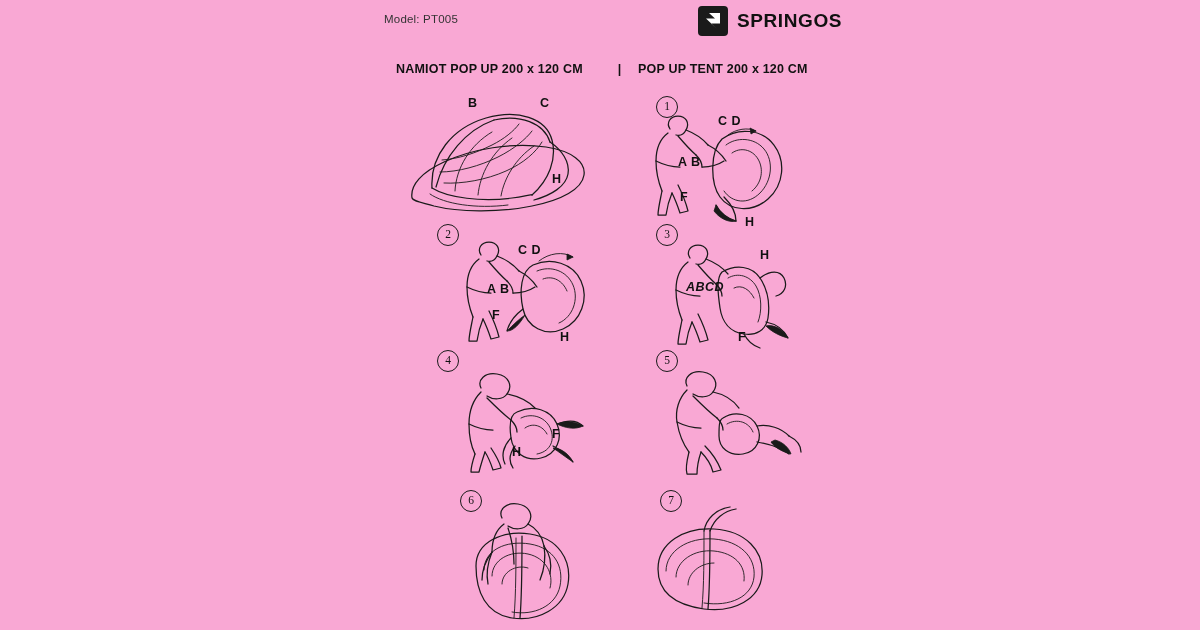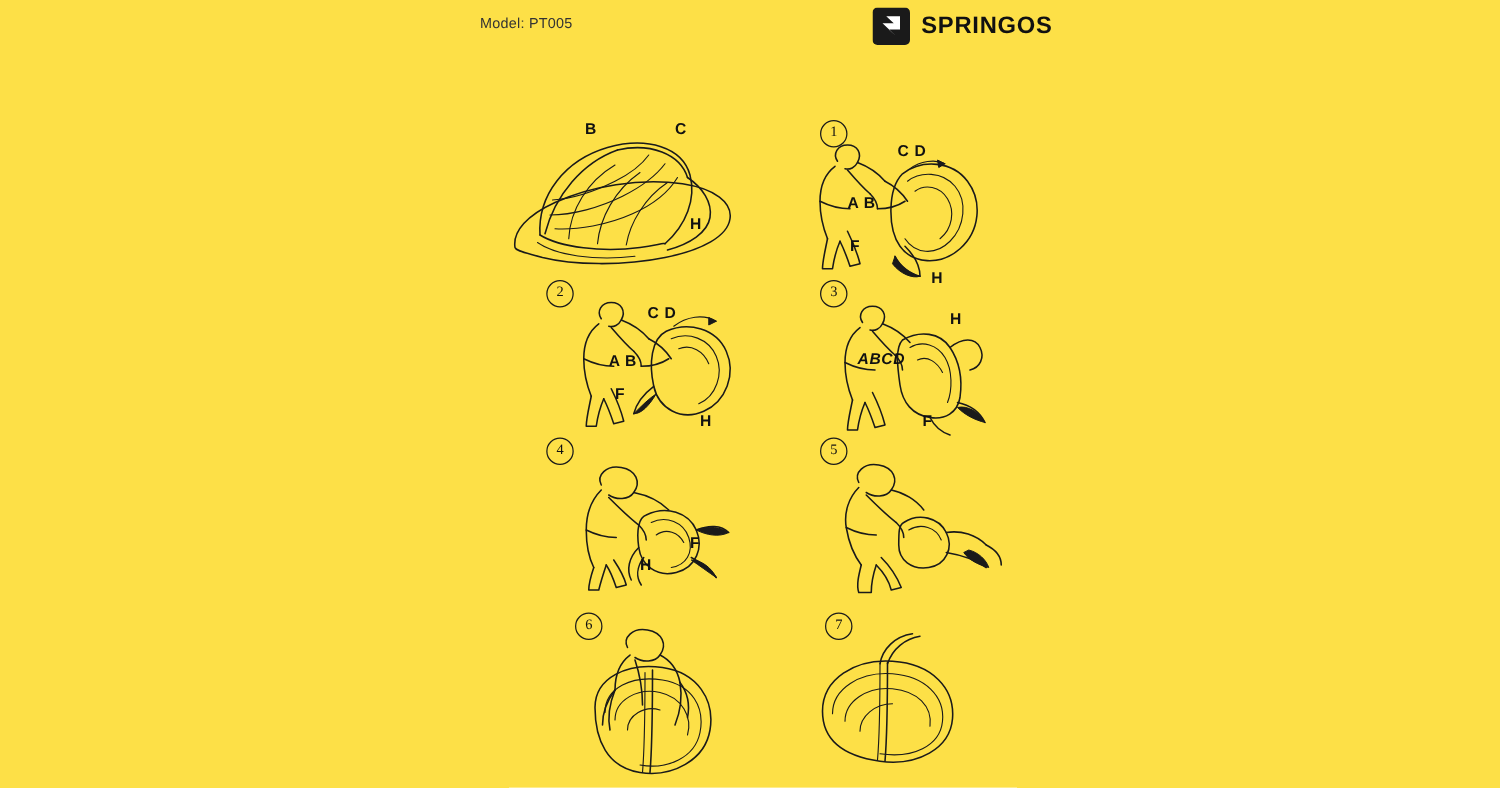--- a/index.html
+++ b/index.html
@@ -12,21 +12,21 @@
     height: 630px;
     font-family: "Liberation Sans", sans-serif;
     color: #1a1a1a;
     position: relative;
     overflow: hidden;
   }
   .page {
     position: relative;
     width: 1200px;
     height: 630px;
-    background: #fde047;
+    background: #f9a8d4;
   }
 
   
   .model-label {
     position: absolute;
     left: 384px;
     top: 13px;
     font-size: 11.5px;
     color: #333;
     letter-spacing: 0.2px;
@@ -128,20 +128,25 @@
   <div class="model-label">Model: PT005</div>
 
   <div class="brand">
     <svg class="brand-mark" viewBox="0 0 30 30">
       <rect x="0" y="0" width="30" height="30" rx="4" fill="#1a1a1a"></rect>
       <path d="M22 7 L11 7 L17 12.5 L8 12.5 L19 23 L13 17.5 L22 17.5 Z" fill="#ffffff"></path>
     </svg>
     <span class="brand-text">SPRINGOS</span>
   </div>
 
+  <div class="titles">
+    <span class="title-pl">NAMIOT POP UP 200 x 120 CM</span>
+    <span class="title-sep">|</span>
+    <span class="title-en">POP UP TENT 200 x 120 CM</span>
+  </div>
 
   <div class="figures">
 
     <svg class="fig" style="left:400px; top:90px;" width="250" height="130" viewBox="0 0 250 130">
 
       <path class="ln" d="M12 108 C10 95 22 82 44 72 C72 59 112 52 146 57 C172 61 186 72 184 85 C182 99 162 110 132 116 C98 123 58 122 34 116 C20 112 13 111 12 108 Z"></path>
 
       <path class="ln" d="M32 98 C30 66 52 38 86 28 C118 19 146 28 152 50 C157 69 149 90 132 105"></path>
       <path class="ln" d="M32 98 C48 108 82 112 112 108 C126 106 132 104 132 105"></path>
 

